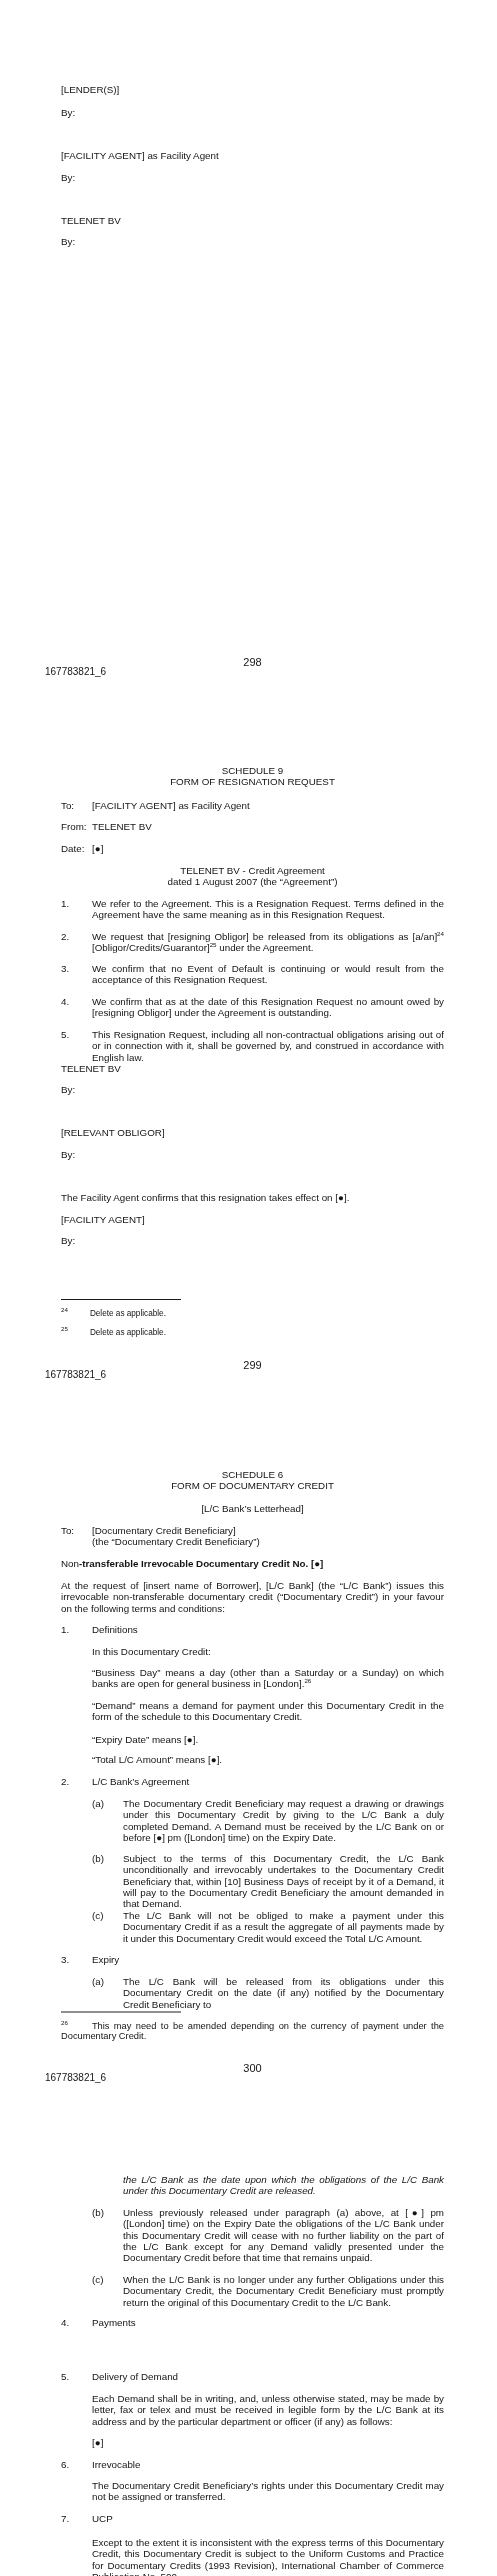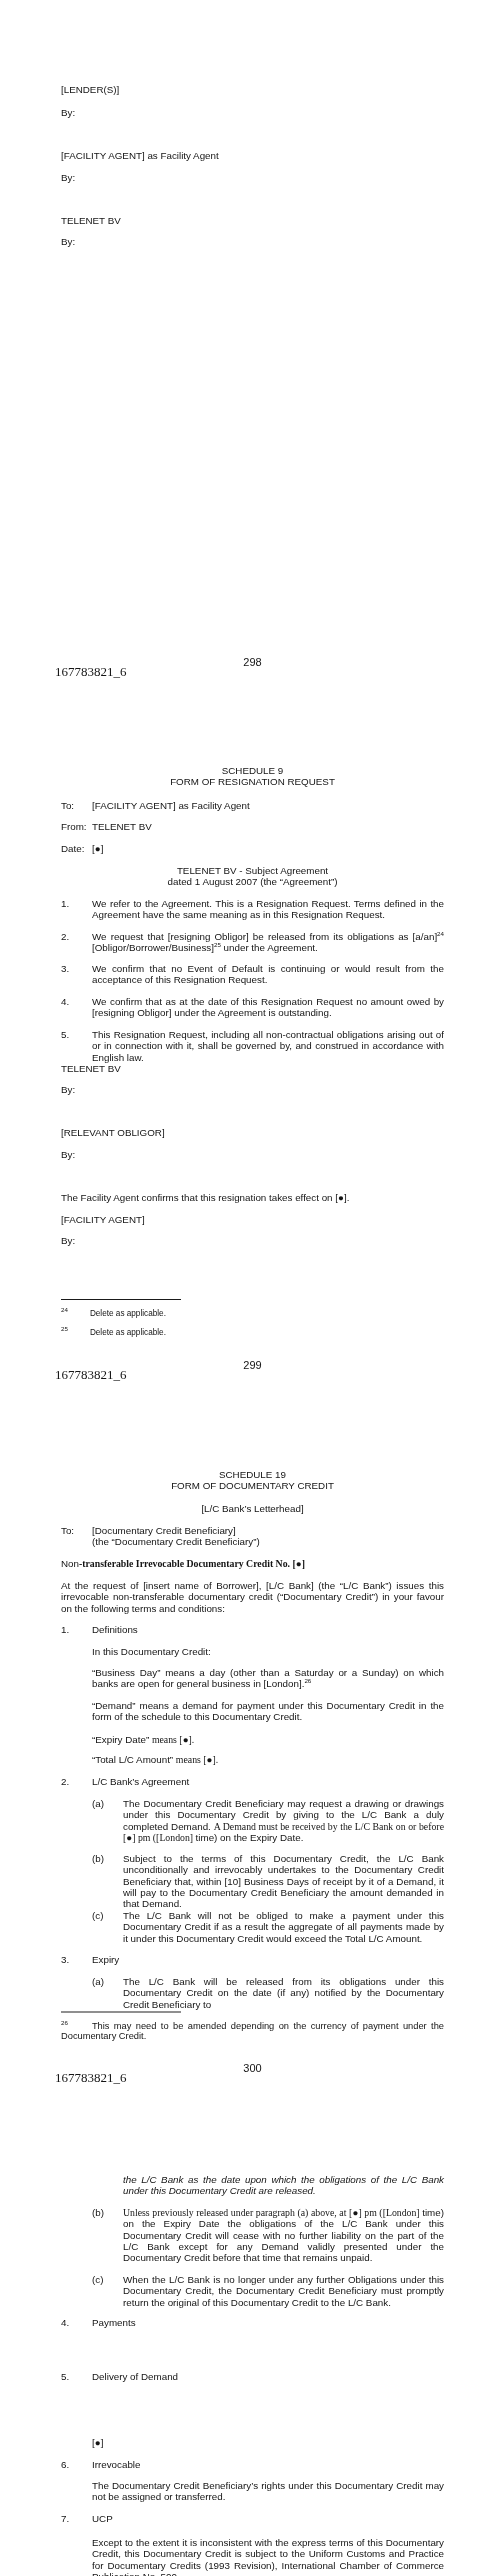--- a/index.html
+++ b/index.html
@@ -7,31 +7,31 @@
           font-family:"Liberation Sans",sans-serif;font-size:9.8px;line-height:11.3px;}
   .page{position:absolute;left:0;width:497px;height:703px;overflow:hidden;}
   .blk{position:absolute;left:61px;width:383px;}
   .center{text-align:center;}
   .just{text-align:justify;}
   .sub{left:92px;width:352px;}
   .cont{left:123px;width:321px;font-style:italic;}
   .num{position:absolute;left:0;top:0;}
   .txt{margin-left:31px;}
   .kv{display:inline-block;width:31px;}
-  .sf{font-family:Liberation Serif, serif;}
+  .sf{font-family:Liberation Sans, sans-serif;}
   .bold{font-weight:bold;}
   .fnref{font-size:6.2px;line-height:0;}
   .fn{font-size:8.2px;line-height:10.3px;}
   .fn3{font-size:9.3px;line-height:10.3px;}
   .fntab{display:inline-block;width:22px;}
   .fntab3{display:inline-block;width:24px;}
   .fnline{position:absolute;left:61px;width:120px;height:1px;background:#1a1a1a;}
   .fnline3{position:absolute;left:61px;width:120px;height:1.5px;background:#8f8f8f;}
   .pgnum{position:absolute;top:658px;left:61px;width:383px;text-align:center;font-size:11px;line-height:9.3px;}
-  .docid{position:absolute;top:667px;left:55px;font-size:13px;line-height:9.3px;font-family:Liberation Serif, serif;}
+  .docid{position:absolute;top:667px;left:45px;font-size:10px;line-height:9.3px;}
 </style>
 </head>
 <body>
 
 <div class="canvas">
 
   <section class="page" style="top:0px">
     <div class="blk" style="top:84px">[LENDER(S)]</div>
     <div class="blk" style="top:107px">By:</div>
     <div class="blk" style="top:150px">[FACILITY AGENT] as Facility Agent</div>
@@ -52,32 +52,32 @@
       <span class="kv">To:</span><span>[FACILITY AGENT] as Facility Agent</span>
     </div>
     <div class="blk" style="top:118px">
       <span class="kv">From:</span><span>TELENET BV</span>
     </div>
     <div class="blk" style="top:140px">
       <span class="kv">Date:</span><span>[●]</span>
     </div>
 
     <div class="blk center" style="top:162px">
-      <div>TELENET BV - Subject Agreement</div>
+      <div>TELENET BV - Credit Agreement</div>
       <div>dated 1 August 2007 (the “Agreement”)</div>
     </div>
 
     <div class="blk just" style="top:195px">
       <span class="num">1.</span>
       <div class="txt">We refer to the Agreement. This is a Resignation Request.  Terms defined in the Agreement have the same meaning as in this Resignation Request.</div>
     </div>
 
     <div class="blk just" style="top:228px">
       <span class="num">2.</span>
-      <div class="txt"><span>We request that [resigning Obligor] be released from its obligations as [a/an]</span><sup class="fnref">24</sup><span> [Obligor/Borrower/Business]</span><sup class="fnref">25</sup><span> under the Agreement.</span></div>
+      <div class="txt"><span>We request that [resigning Obligor] be released from its obligations as [a/an]</span><sup class="fnref">24</sup><span> [Obligor/Credits/Guarantor]</span><sup class="fnref">25</sup><span> under the Agreement.</span></div>
     </div>
 
     <div class="blk just" style="top:260px">
       <span class="num">3.</span>
       <div class="txt">We confirm that no Event of Default is continuing or would result from the acceptance of this Resignation Request.</div>
     </div>
 
     <div class="blk just" style="top:293px">
       <span class="num">4.</span>
       <div class="txt">We confirm that as at the date of this Resignation Request no amount owed by [resigning Obligor] under the Agreement is outstanding.</div>
@@ -103,21 +103,21 @@
     <div class="blk fn" style="top:625px">
       <sup class="fnref">25</sup><span class="fntab"></span><span>Delete as applicable.</span>
     </div>
 
     <div class="pgnum">299</div>
     <div class="docid">167783821_6</div>
   </section>
 
   <section class="page" style="top:1406px">
     <div class="blk center" style="top:63px">
-      <div>SCHEDULE 19</div>
+      <div>SCHEDULE 6</div>
       <div>FORM OF DOCUMENTARY CREDIT</div>
     </div>
 
     <div class="blk center" style="top:97px">[L/C Bank’s Letterhead]</div>
 
     <div class="blk" style="top:119px">
       <span class="num">To:</span>
       <div class="txt">
         <div>[Documentary Credit Beneficiary]</div>
         <div>(the “Documentary Credit Beneficiary”)</div>
@@ -207,20 +207,21 @@
       <span class="num">4.</span>
       <div class="txt">Payments</div>
     </div>
 
 
     <div class="blk" style="top:261px">
       <span class="num">5.</span>
       <div class="txt">Delivery of Demand</div>
     </div>
 
+    <div class="blk sub just" style="top:283px">Each Demand shall be in writing, and, unless otherwise stated, may be made by letter, fax or telex and must be received in legible form by the L/C Bank at its address and by the particular department or officer (if any) as follows:</div>
 
     <div class="blk sub" style="top:327px">[●]</div>
 
     <div class="blk" style="top:349px">
       <span class="num">6.</span>
       <div class="txt">Irrevocable</div>
     </div>
 
     <div class="blk sub just" style="top:370px">The Documentary Credit Beneficiary’s rights under this Documentary Credit may not be assigned or transferred.</div>
 

